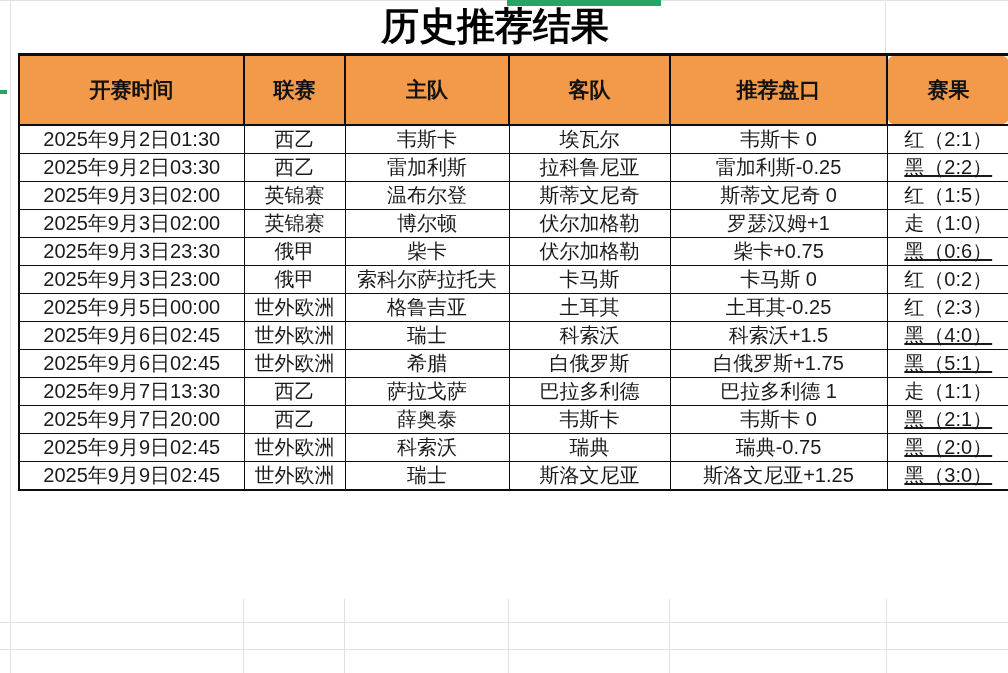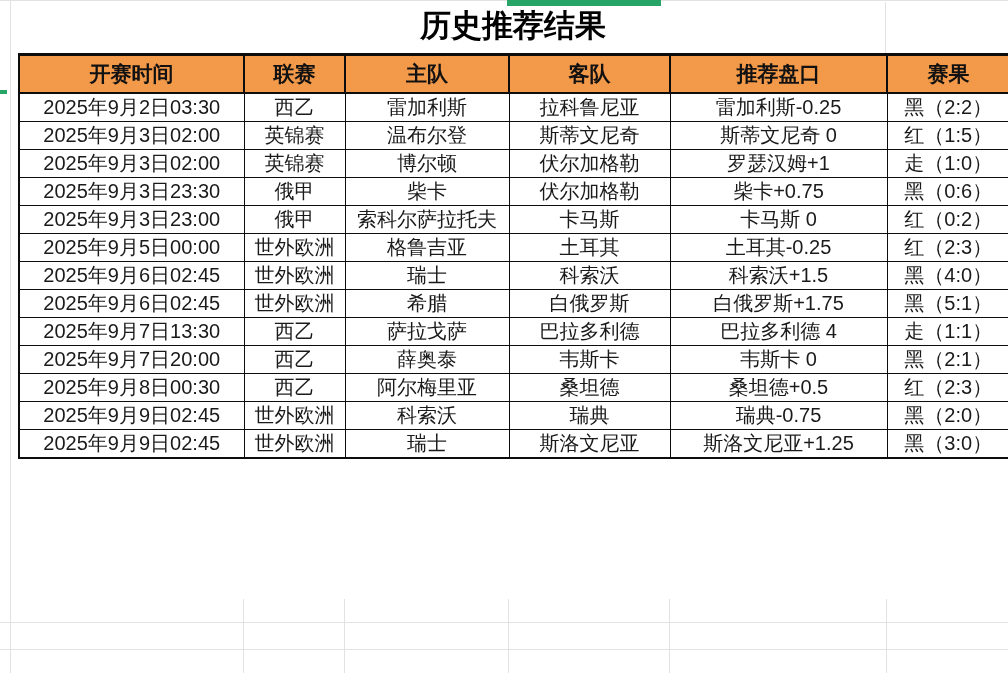--- a/index.html
+++ b/index.html
@@ -10,45 +10,45 @@
   }
   
   .gl{position:absolute;background:#e2e2e2;}
   .gl-v{width:1px;}
   .gl-h{height:1px;}
   
   .sel-top{position:absolute;left:507px;top:0;width:154px;height:6px;background:var(--green,#27a567);}
   .sel-left{position:absolute;left:0;top:90px;width:7px;height:4px;background:var(--green,#27a567);}
   
   .title{
-    position:absolute;left:18px;top:0;width:990px;height:52px;
+    position:absolute;left:0;top:0;width:990px;height:52px;
     display:flex;align-items:center;justify-content:center;
-    font-size:31px;font-weight:bold;color:#000;
+    font-size:38px;font-weight:bold;color:#000;
   }
   
   table.results{
     position:absolute;left:18px;top:53px;width:990px;
     border-collapse:collapse;table-layout:fixed;
     border:2px solid #0d0d0d;border-right:none;
   }
   table.results th{
     background:var(--hdr,#f2994a);
     height:36px;font-size:21px;font-weight:bold;color:#111;
-    border:2px solid #0d0d0d;padding:0;text-align:center;
+    border:2px solid #0d0d0d;padding:16px;text-align:center;
     border-top-width:3px;
   }
   table.results td{
     height:24px;font-size:20px;color:#1a1a1a;
     border:1.5px solid #0d0d0d;padding:0;text-align:center;
     white-space:nowrap;overflow:hidden;
   }
-  table.results th:last-child, table.results td:last-child{border-right:none;}
+  table.results th:last-child, table.results td:last-child{border-right:none;border-radius:9px;}
   td.res-red{color:var(--red,#b43125);}
   td.res-draw{color:var(--draw,#e0862f);margin-left:41px;}
-  td.res-black{color:#1a1a1a;}
+  td.res-black{color:#1a1a1a;text-decoration:underline;}
 </style>
 </head>
 <body style="--hdr: #f2994a; --red: #b43125; --draw: #e0862f; --green: #27a567;">
 
 <div class="gl gl-h" style="left:0;top:0;width:1008px;"></div>
 <div class="gl gl-v" style="left:10px;top:0;height:673px;"></div>
 <div class="gl gl-v" style="left:885px;top:2px;height:51px;"></div>
 <div class="gl gl-h" style="left:0;top:622px;width:1008px;"></div>
 <div class="gl gl-h" style="left:0;top:649px;width:1008px;"></div>
 <div class="gl gl-v" style="left:243px;top:599px;height:74px;"></div>
@@ -75,20 +75,28 @@
     <tr>
         <th>开赛时间</th>
         <th>联赛</th>
         <th>主队</th>
         <th>客队</th>
         <th>推荐盘口</th>
         <th>赛果</th>
       </tr>
   </thead>
   <tbody>
+      <tr>
+        <td>2025年9月2日01:30</td>
+        <td>西乙</td>
+        <td>韦斯卡</td>
+        <td>埃瓦尔</td>
+        <td>韦斯卡 0</td>
+        <td class="res-red">红（2:1）</td>
+      </tr>
       <tr>
         <td>2025年9月2日03:30</td>
         <td>西乙</td>
         <td>雷加利斯</td>
         <td>拉科鲁尼亚</td>
         <td>雷加利斯-0.25</td>
         <td class="res-black">黑（2:2）</td>
       </tr>
       <tr>
         <td>2025年9月3日02:00</td>
@@ -144,38 +152,30 @@
         <td>希腊</td>
         <td>白俄罗斯</td>
         <td>白俄罗斯+1.75</td>
         <td class="res-black">黑（5:1）</td>
       </tr>
       <tr>
         <td>2025年9月7日13:30</td>
         <td>西乙</td>
         <td>萨拉戈萨</td>
         <td>巴拉多利德</td>
-        <td>巴拉多利德 4</td>
+        <td>巴拉多利德 1</td>
         <td class="res-draw">走（1:1）</td>
       </tr>
       <tr>
         <td>2025年9月7日20:00</td>
         <td>西乙</td>
         <td>薛奥泰</td>
         <td>韦斯卡</td>
         <td>韦斯卡 0</td>
         <td class="res-black">黑（2:1）</td>
-      </tr>
-      <tr>
-        <td>2025年9月8日00:30</td>
-        <td>西乙</td>
-        <td>阿尔梅里亚</td>
-        <td>桑坦德</td>
-        <td>桑坦德+0.5</td>
-        <td class="res-red">红（2:3）</td>
       </tr>
       <tr>
         <td>2025年9月9日02:45</td>
         <td>世外欧洲</td>
         <td>科索沃</td>
         <td>瑞典</td>
         <td>瑞典-0.75</td>
         <td class="res-black">黑（2:0）</td>
       </tr>
       <tr>

